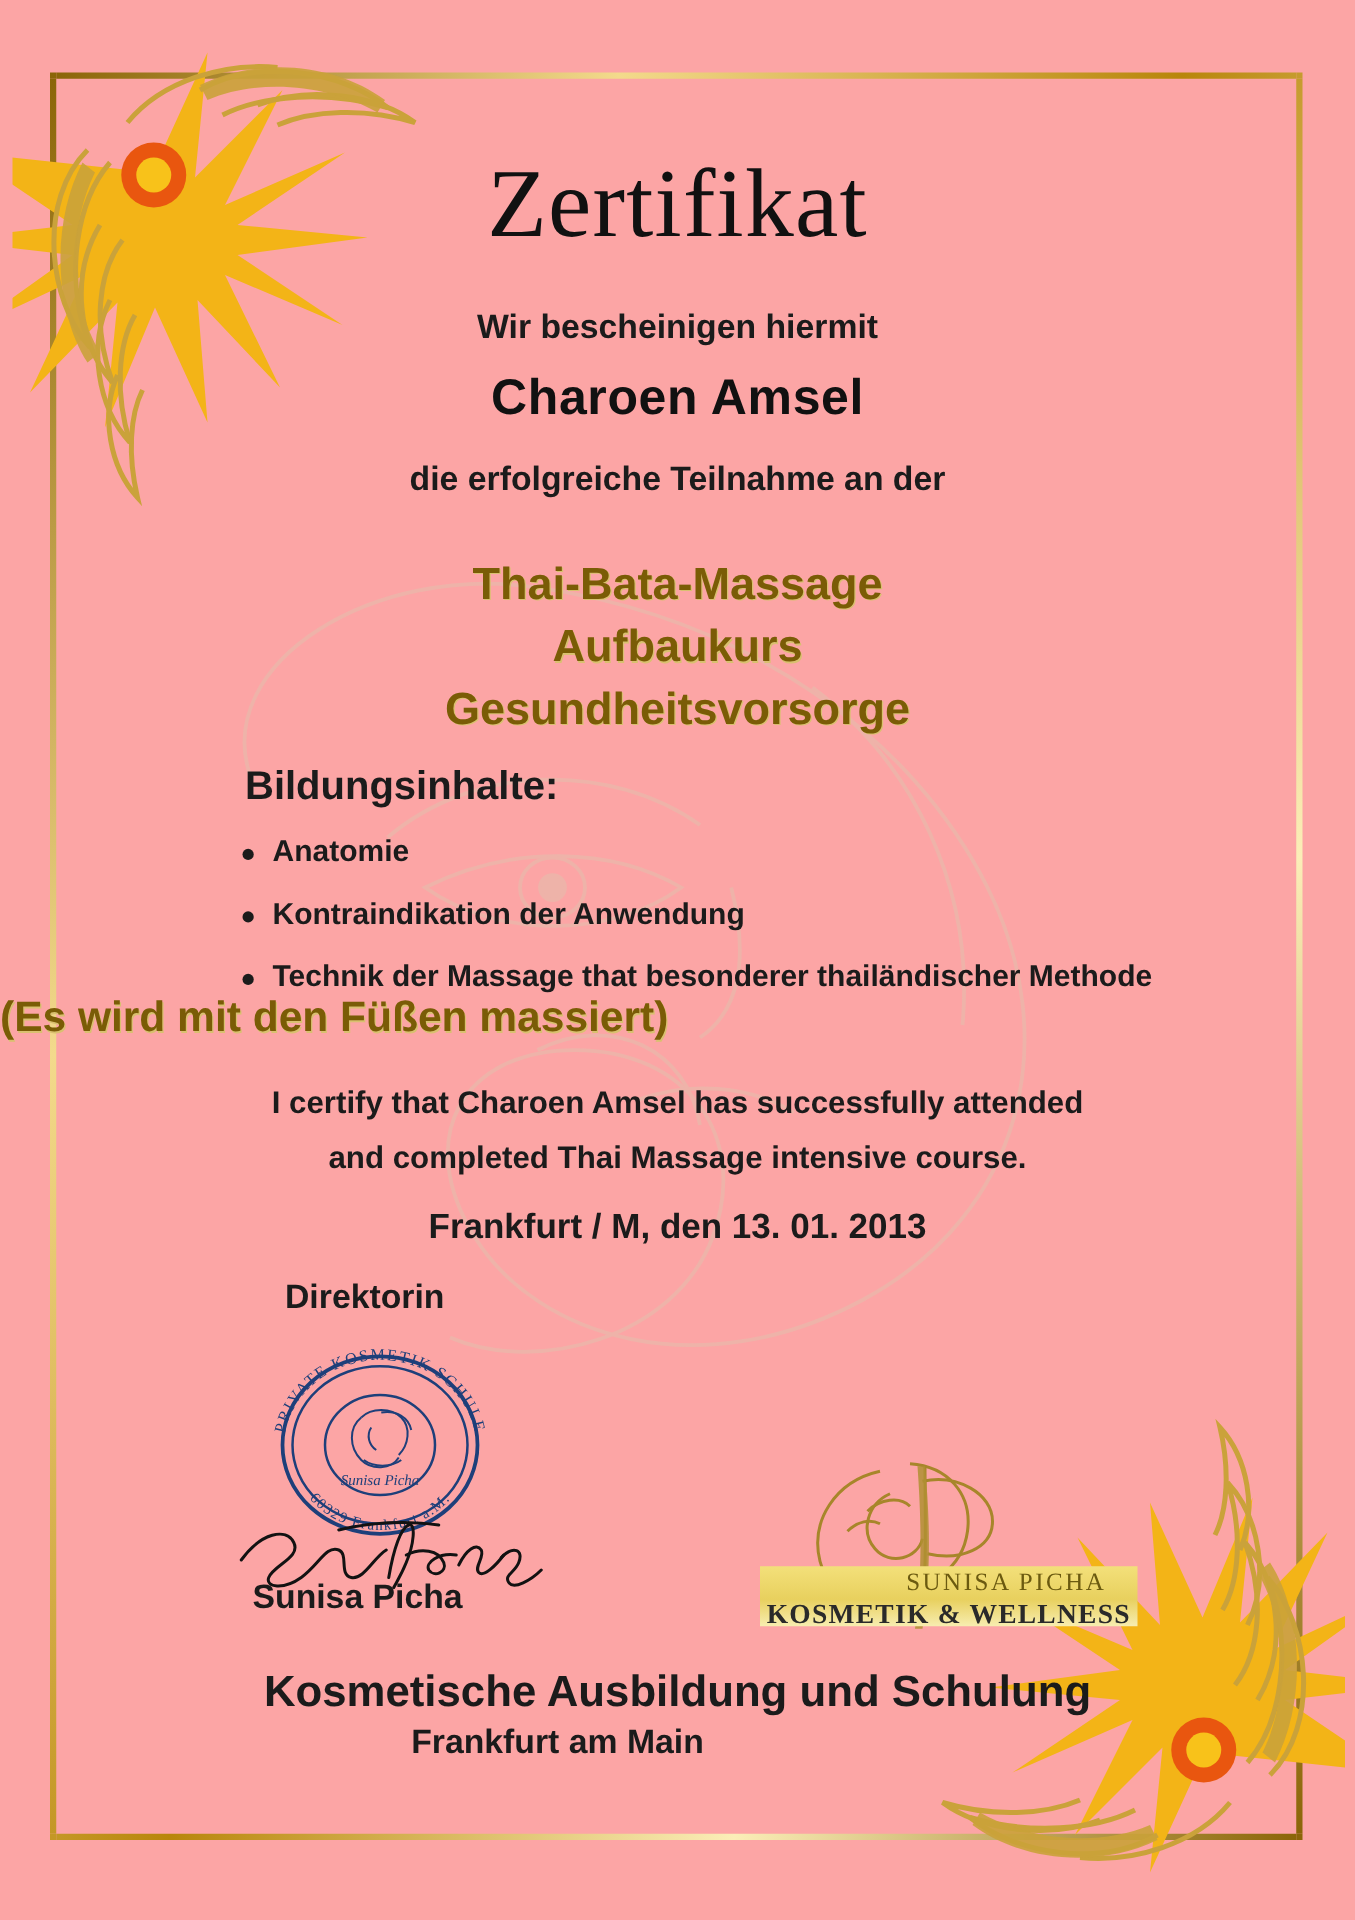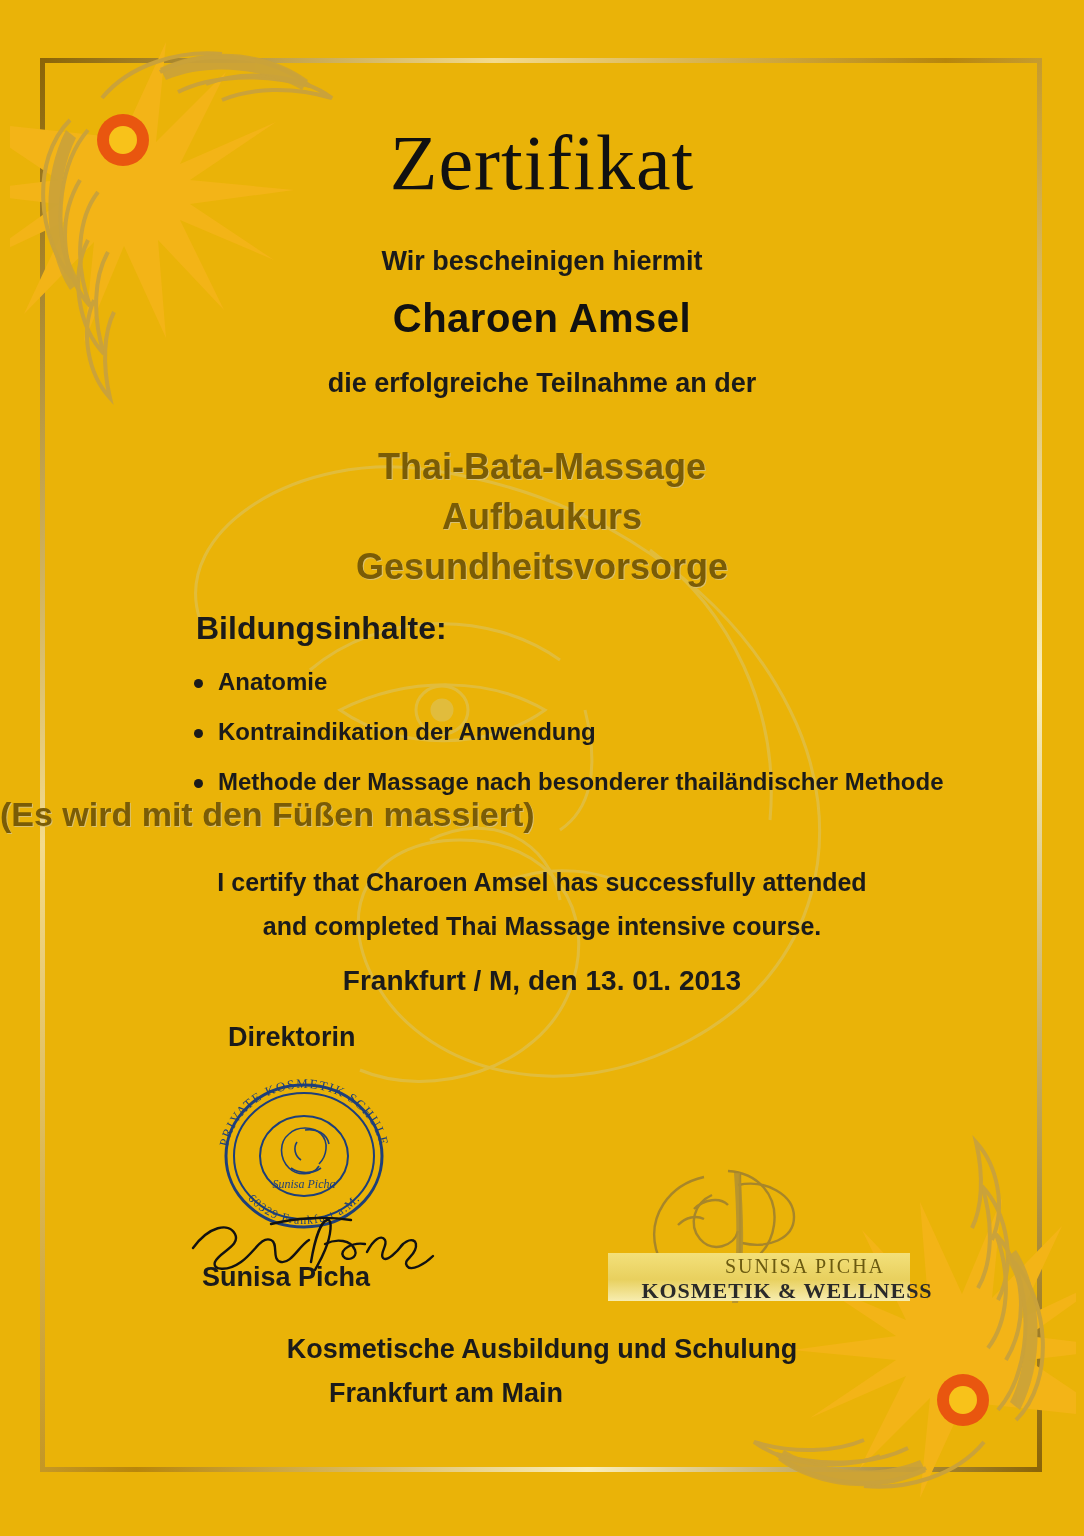--- a/index.html
+++ b/index.html
@@ -13,21 +13,21 @@
     position: relative;
     overflow: hidden;
     font-family: "Liberation Sans", sans-serif;
     color: #1a1a1a;
   }
 
   
   .page {
     position: absolute;
     inset: 0;
-    background: #eab308;
+    background: #fca5a5;
   }
   .border-frame-inner {
     position: absolute;
     left: 40px;
     top: 58px;
     right: 42px;
     bottom: 64px;
     box-sizing: border-box;
     border: 5px solid #a8821c;
     border-image: linear-gradient(120deg,#8b6508,#f3da8c,#b8860b,#fbeeb8,#8b6508) 1;
@@ -237,30 +237,29 @@
     position: absolute;
     left: 608px;
     top: 1278px;
     width: 302px;
     text-align: center;
     font-family: "Liberation Serif", serif;
     font-size: 22px;
     font-weight: 700;
     letter-spacing: 1px;
     color: #2a2a2a;
-    padding-left: 28px;
   }
 
   .footer-1 {
     position: absolute;
     left: 0;
     top: 1334px;
     width: 1084px;
     text-align: center;
-    font-size: 27px;
+    font-size: 35px;
     font-weight: 700;
     color: #1b1b1b;
   }
   .footer-2 {
     position: absolute;
     left: 0;
     top: 1378px;
     width: 892px;
     text-align: center;
     font-size: 27px;
@@ -345,21 +344,21 @@
 
     <div class="course course-1">Thai-Bata-Massage</div>
     <div class="course course-2">Aufbaukurs</div>
     <div class="course course-3">Gesundheitsvorsorge</div>
 
     <div class="bildung">Bildungsinhalte:</div>
 
     <ul class="bullets">
       <li>Anatomie</li>
       <li>Kontraindikation der Anwendung</li>
-      <li>Methode der Massage nach besonderer thailändischer Methode</li>
+      <li>Technik der Massage that besonderer thailändischer Methode</li>
     </ul>
 
     <div class="feet">(Es wird mit den Füßen massiert)</div>
 
     <div class="certify certify-1">I certify that Charoen  Amsel has successfully attended</div>
     <div class="certify certify-2">and completed Thai Massage intensive course.</div>
 
     <div class="place-date">Frankfurt / M, den 13. 01. 2013</div>
 
     <div class="direktorin">Direktorin</div>

